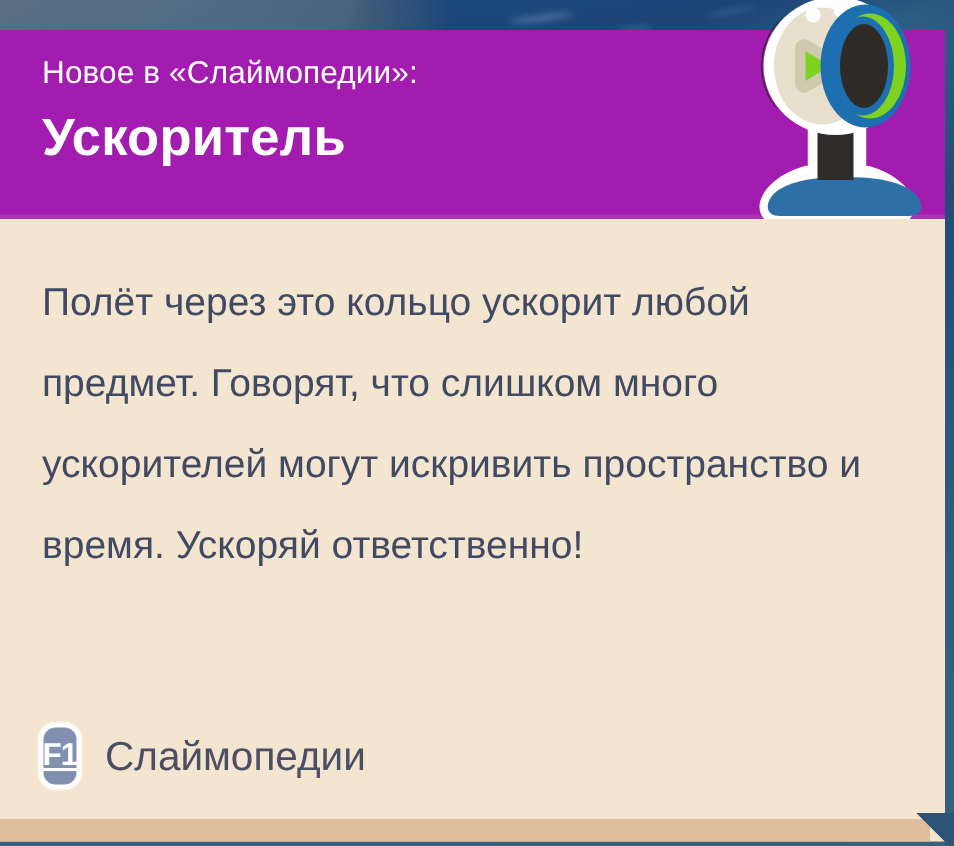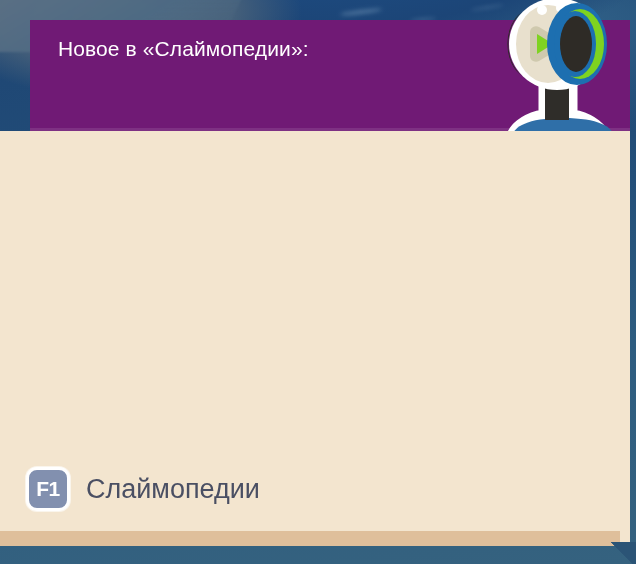--- a/index.html
+++ b/index.html
@@ -56,24 +56,23 @@
   .card {
     position: absolute;
     left: 0;
     top: 20px;
     width: 630px;
     height: 542px;
   }
 
   .card-header {
     position: relative;
-    height: 111px;
-    background: #701a75;
+    height: 126px;
+    background: #a21caf;
     box-shadow: inset 0 -3px 0 rgba(255,255,255,0.10);
-    margin-left: 30px;
   }
   .header-text {
     position: absolute;
     left: 28px;
     top: 16px;
     right: 130px;
   }
   .eyebrow {
     color: #ffffff;
     font-size: 21px;
@@ -120,34 +119,35 @@
 
   .footer {
     position: absolute;
     left: 26px;
     bottom: 35px;
     display: flex;
     align-items: center;
     gap: 16px;
   }
   .key-badge {
-    width: 44px;
+    width: 28px;
     height: 44px;
     border-radius: 11px;
     background: #8290af;
     border: 3px solid #ffffff;
     box-sizing: border-box;
     display: flex;
     align-items: center;
     justify-content: center;
     color: #ffffff;
     font-size: 21px;
     font-weight: bold;
     letter-spacing: -0.5px;
     box-shadow: 0 0 0 1px rgba(255,255,255,0.6);
+    text-decoration: underline;
   }
   .footer-label {
     color: #4a4f63;
     font-size: 27px;
     line-height: 1;
   }
 
   
   .bottom-strip {
     position: absolute;
@@ -177,20 +177,21 @@
     <div class="streak s2"></div>
     <div class="streak s3"></div>
     <div class="streak s4"></div>
   </div>
 
   <div class="card">
 
     <div class="card-header">
       <div class="header-text">
         <div class="eyebrow">Новое в «Слаймопедии»:</div>
+        <div class="title">Ускоритель</div>
       </div>
 
       <div class="icon-holder">
         <svg viewBox="0 0 130 150" xmlns="http://www.w3.org/2000/svg">
 
           <path d="M62 78 h18 v38 h6 c14 4 24 12 26 20 c1 5 -2 8 -8 8 H28 c-6 0 -9 -3 -8 -8 c2 -8 12 -16 26 -20 h6 V78 z" fill="#ffffff" stroke="#ffffff" stroke-width="11" stroke-linejoin="round"></path>
 
           <path d="M28 144 c-6 0 -9 -3 -8 -8 c2 -9 15 -18 51 -18 c36 0 49 9 51 18 c1 5 -2 8 -8 8 z" fill="#2f6fa8"></path>
 
           <rect x="53" y="74" width="24" height="46" fill="#2f2d29"></rect>
@@ -211,20 +212,21 @@
 
           <ellipse cx="85" cy="44" rx="30" ry="41" fill="#1d6fb0"></ellipse>
           <ellipse cx="88" cy="44" rx="24" ry="35" fill="#7ed321"></ellipse>
           <ellipse cx="83" cy="44" rx="21" ry="33" fill="#1d6fb0"></ellipse>
           <ellipse cx="84" cy="44" rx="16" ry="28" fill="#2e2b26"></ellipse>
         </svg>
       </div>
     </div>
 
     <div class="card-body">
+      <div class="body-text">Полёт через это кольцо ускорит любой предмет. Говорят, что слишком много ускорителей могут искривить пространство и время. Ускоряй ответственно!</div>
 
       <div class="footer">
         <div class="key-badge">F1</div>
         <div class="footer-label">Слаймопедии</div>
       </div>
 
       <div class="bottom-strip"></div>
     </div>
   </div>
 

